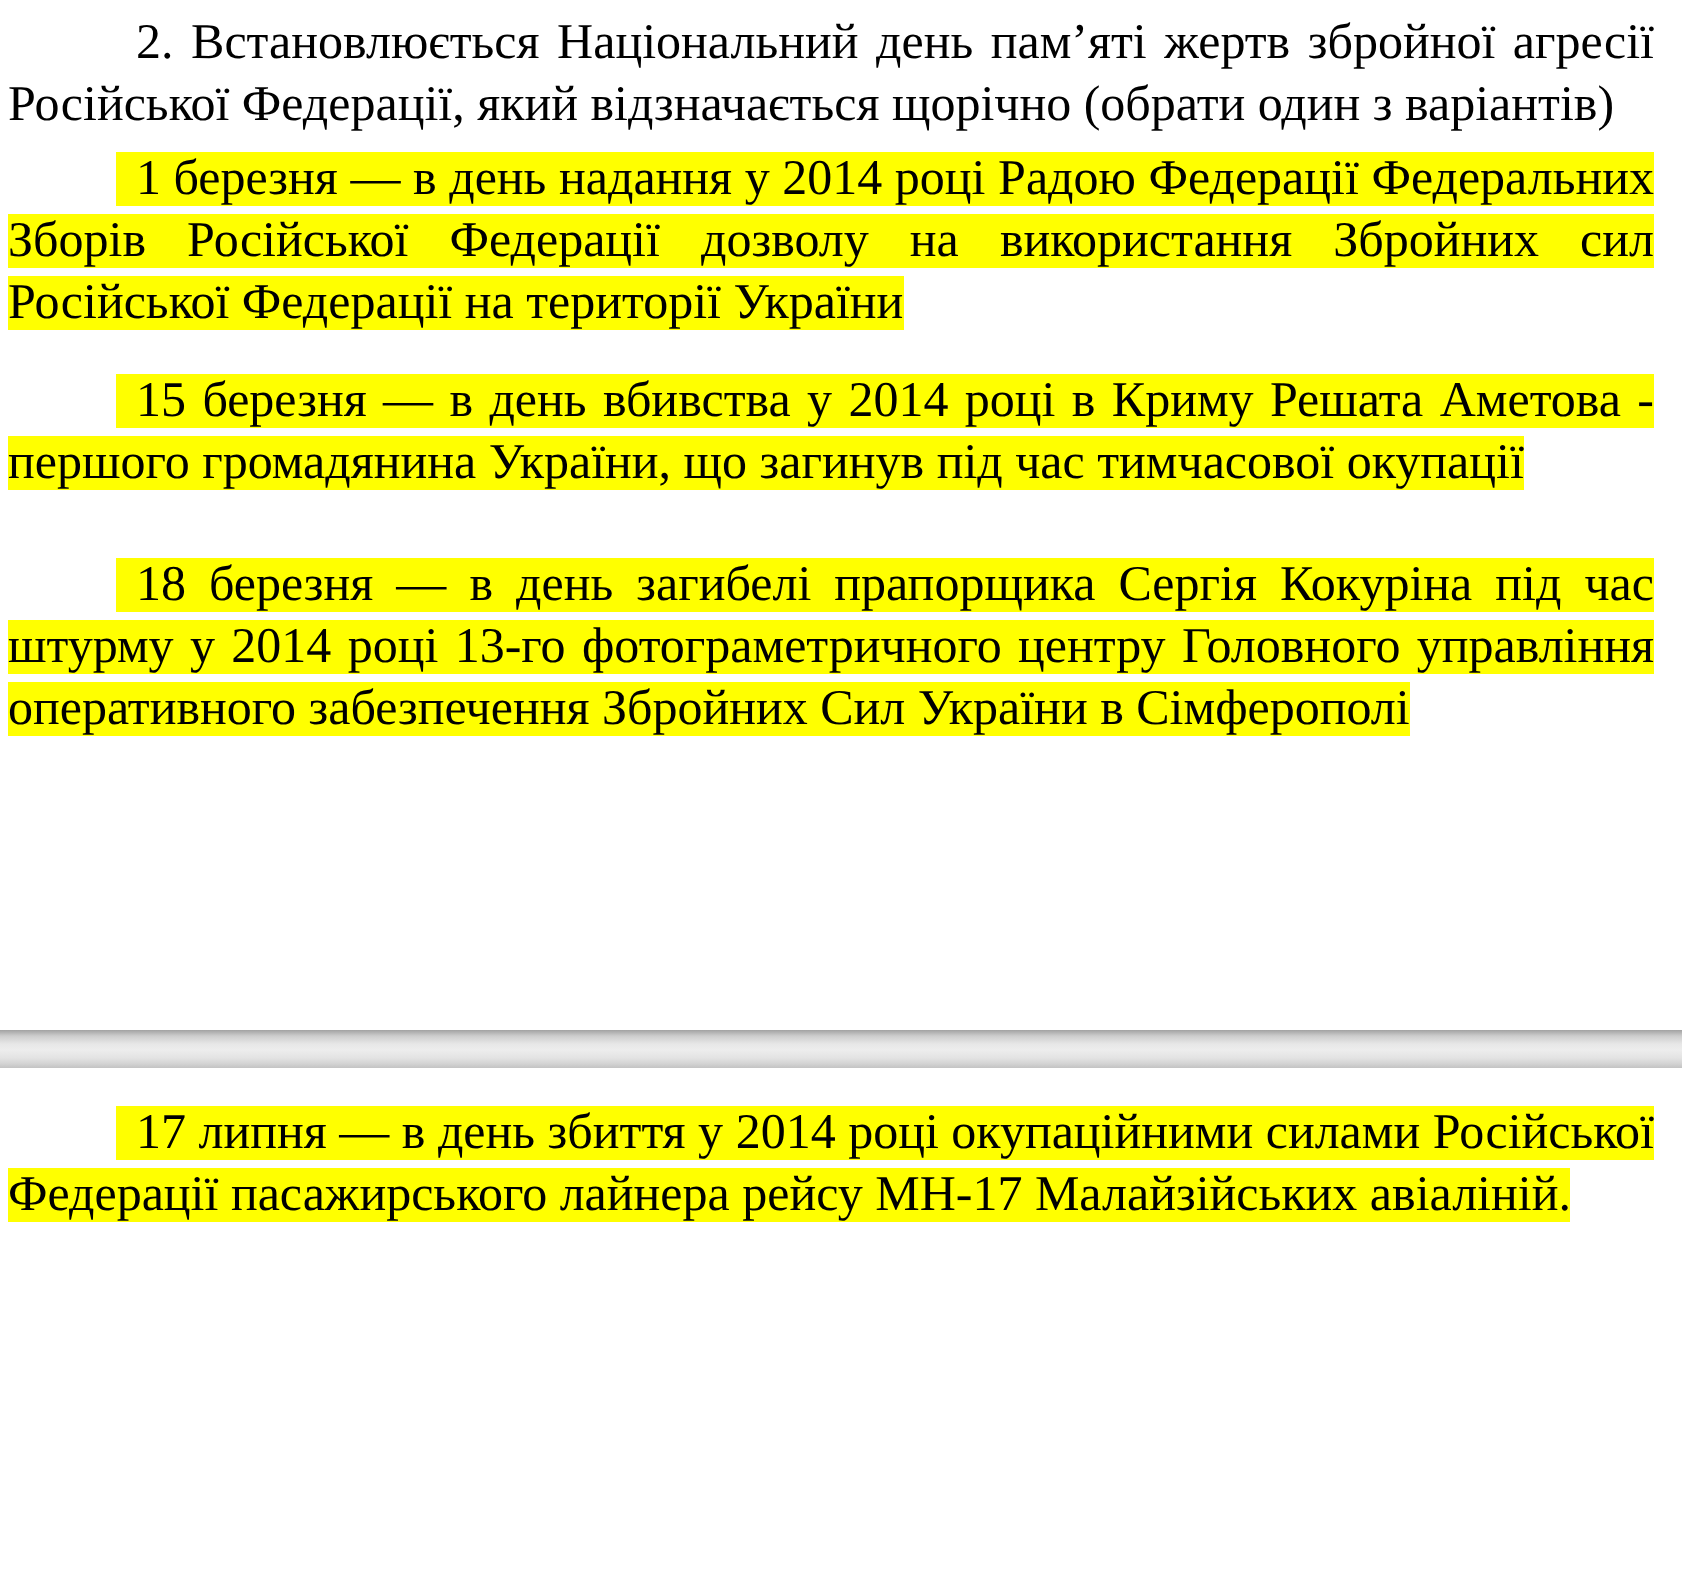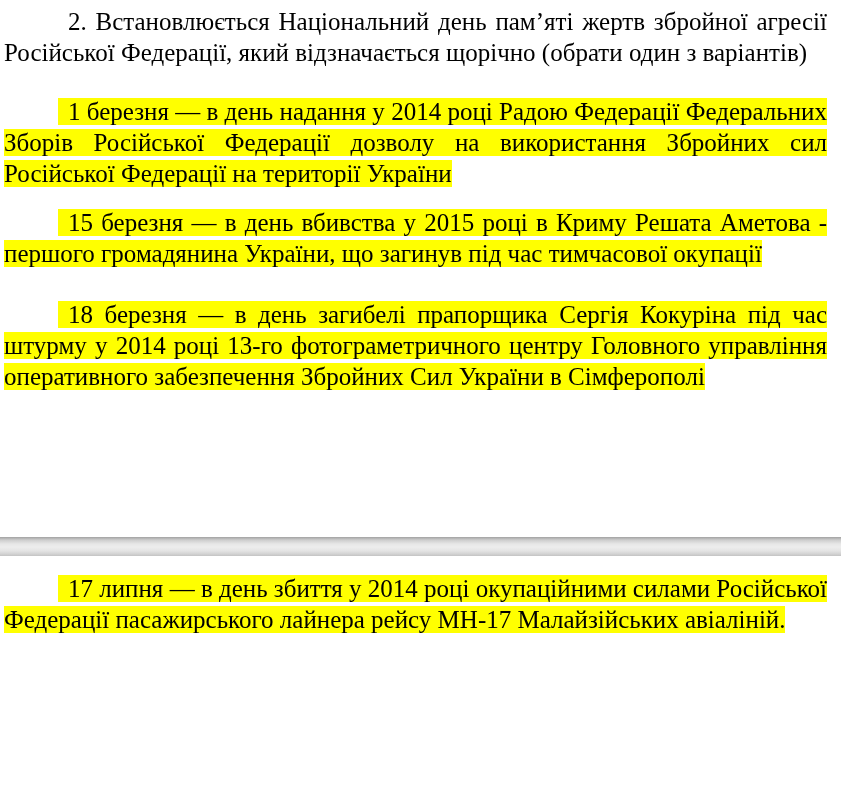--- a/index.html
+++ b/index.html
@@ -24,21 +24,21 @@
     padding-right: 14px;
   }
   .page-top {
     padding-top: 6px;
   }
   .para {
     margin: 0;
     text-align: justify;
     text-indent: 64px;
   }
-  .opt1 { margin-top: 28px; }
+  .opt1 { margin-top: 6px; }
   .opt2 { margin-top: 18px; }
   .opt3 { margin-top: 30px; }
   .opt4 { margin-top: 17px; }
   .hl {
     background: var(--hl, #ffff00);
     color: #000000;
     
     padding-left: 10px;
     margin-left: -10px;
   }
@@ -67,21 +67,21 @@
 <body>
 
 <div class="doc">
 
   <div class="page page-top">
 
     <p class="para intro">2. Встановлюється Національний день пам’яті жертв збройної агресії Російської Федерації, який відзначається щорічно (обрати один з варіантів)</p>
 
     <p class="para opt1"><mark class="hl">1 березня — в день надання у 2014 році Радою Федерації Федеральних Зборів Російської Федерації дозволу на використання Збройних сил Російської Федерації на території України</mark></p>
 
-    <p class="para opt2"><mark class="hl">15 березня — в день вбивства у 2015 році в Криму Решата Аметова - першого громадянина України, що загинув під час тимчасової окупації</mark></p>
+    <p class="para opt2"><mark class="hl">15 березня — в день вбивства у 2014 році в Криму Решата Аметова - першого громадянина України, що загинув під час тимчасової окупації</mark></p>
 
     <p class="para opt3"><mark class="hl">18 березня — в день загибелі прапорщика Сергія Кокуріна під час штурму у 2014 році 13-го фотограметричного центру Головного управління оперативного забезпечення Збройних Сил України в Сімферополі</mark></p>
 
 
   </div>
 
   <div class="page-separator"></div>
 
   <div class="page page-bottom">
 

